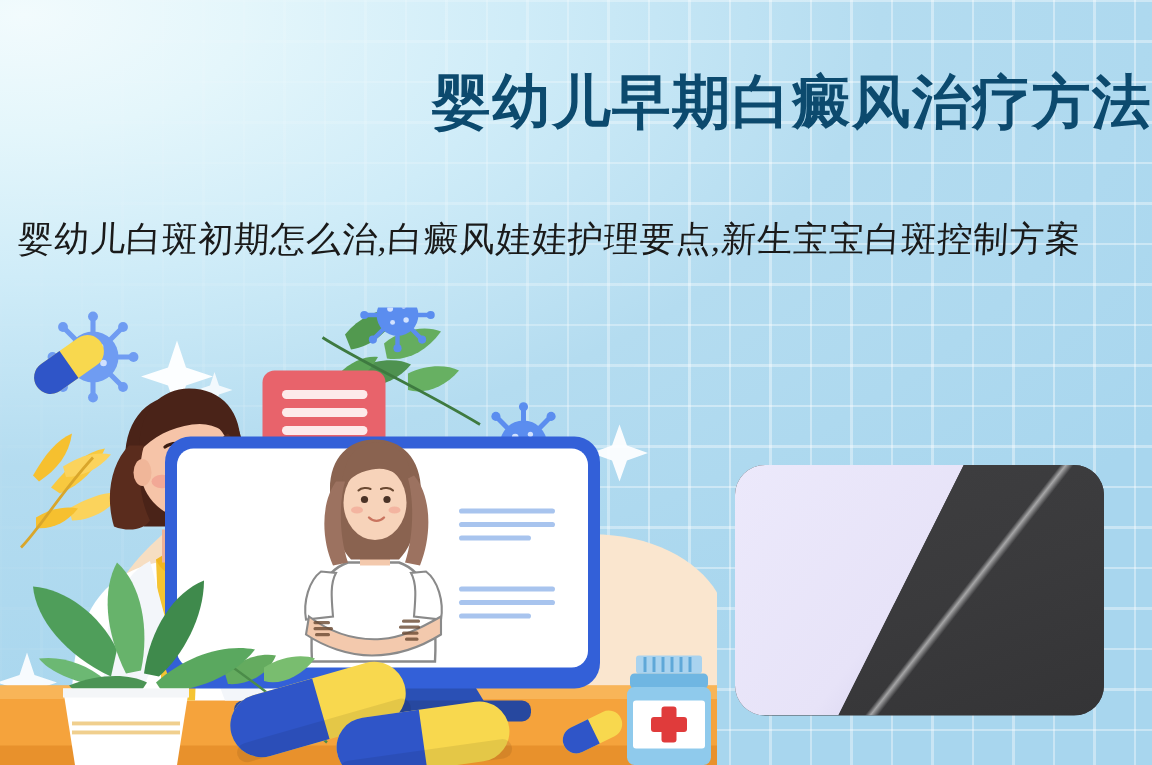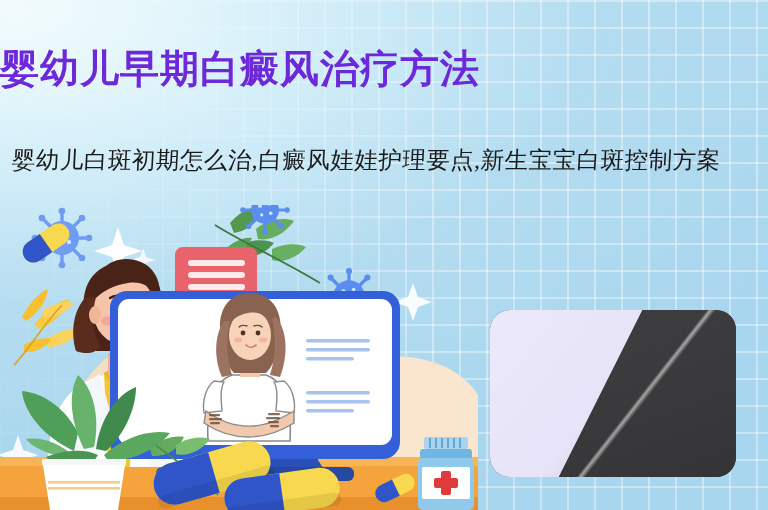--- a/index.html
+++ b/index.html
@@ -26,22 +26,22 @@
     background-image:
       repeating-linear-gradient(to right, rgba(255,255,255,.38) 0 1.6px, rgba(255,255,255,0) 1.6px 27px),
       repeating-linear-gradient(to bottom, rgba(255,255,255,.38) 0 1.6px, rgba(255,255,255,0) 1.6px 27px);
     -webkit-mask-image:linear-gradient(100deg, rgba(0,0,0,0) 0%, rgba(0,0,0,.25) 22%, rgba(0,0,0,1) 58%);
     mask-image:linear-gradient(100deg, rgba(0,0,0,0) 0%, rgba(0,0,0,.25) 22%, rgba(0,0,0,1) 58%);
   }
 
   
   .title {
     position:absolute; left:0; top:48px; width:768px;
-    text-align:left;
-    font-size:39px; font-weight:bold; color:#6d28d9;
+    text-align:right;
+    font-size:39px; font-weight:bold; color:#0c4a6e;
     letter-spacing:1px; line-height:1.1;
     white-space:nowrap;
   }
   .subtitle {
     position:absolute; left:12px; top:144px; width:744px;
     font-family:"Liberation Serif","DejaVu Serif",serif;
     font-size:23.5px; font-weight:500; color:#1a1a1a;
     line-height:32px; letter-spacing:.5px;
     transform:skewX(-3deg);
   }

